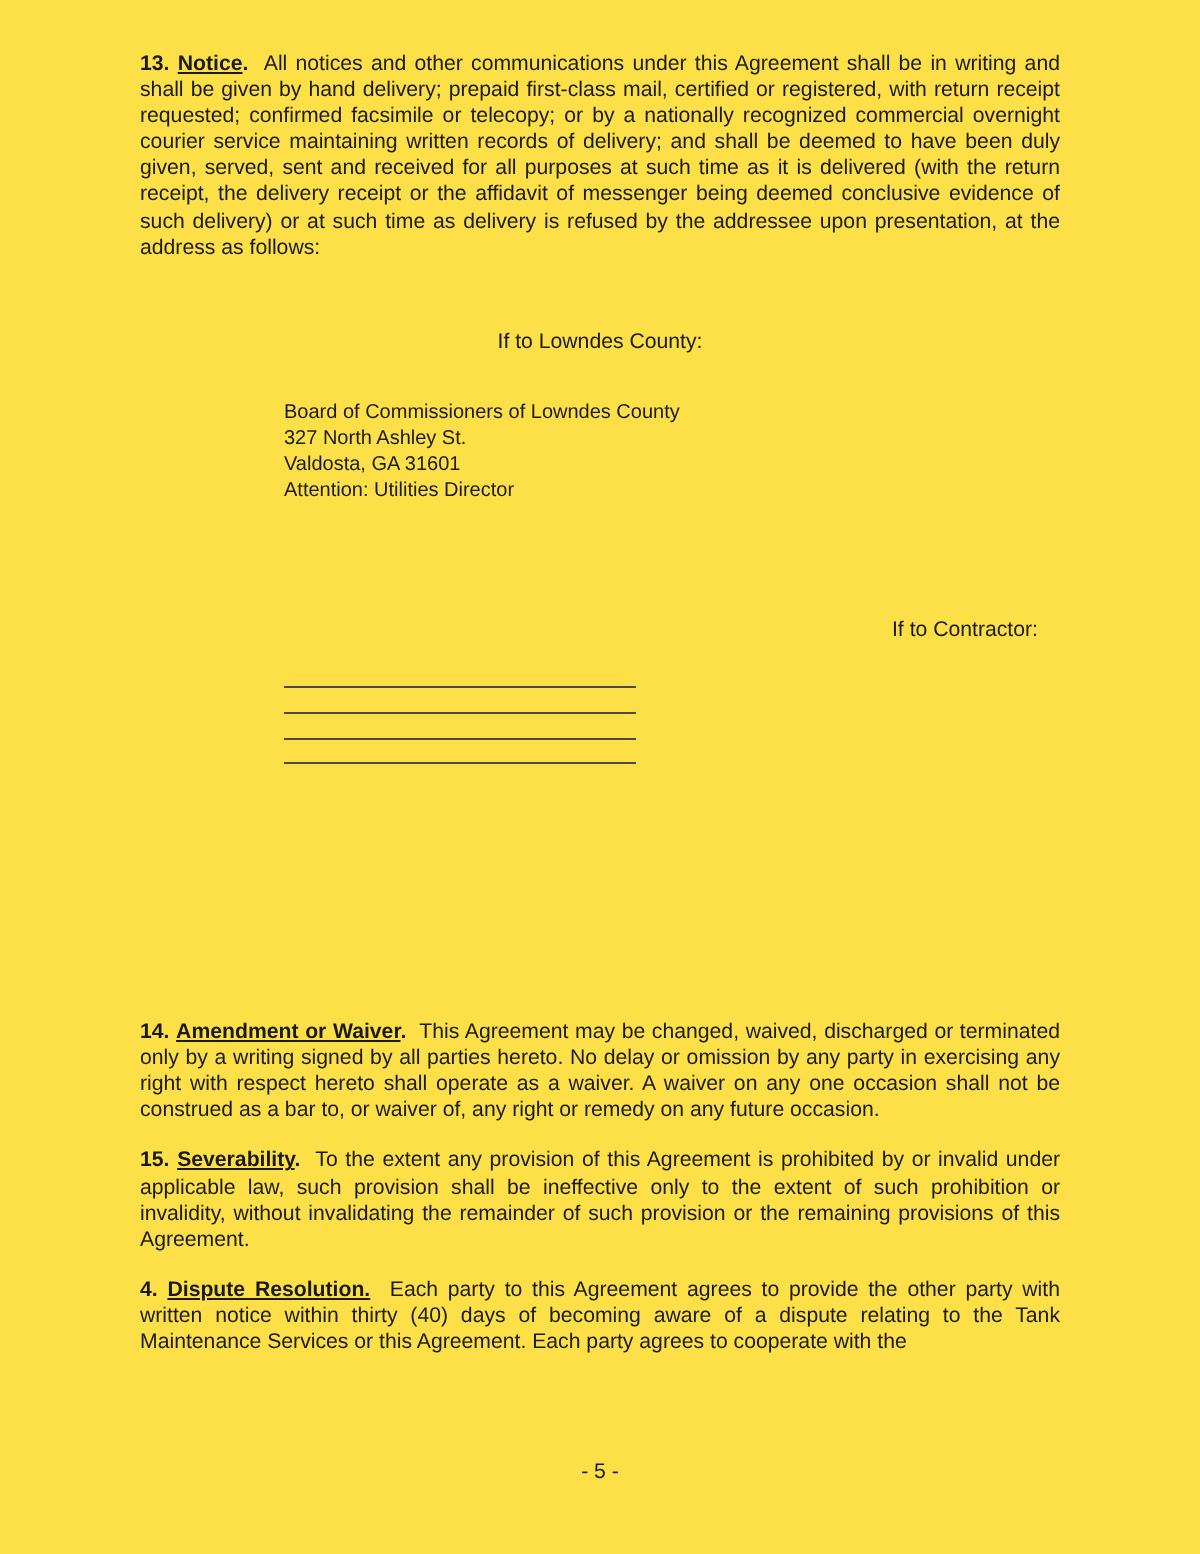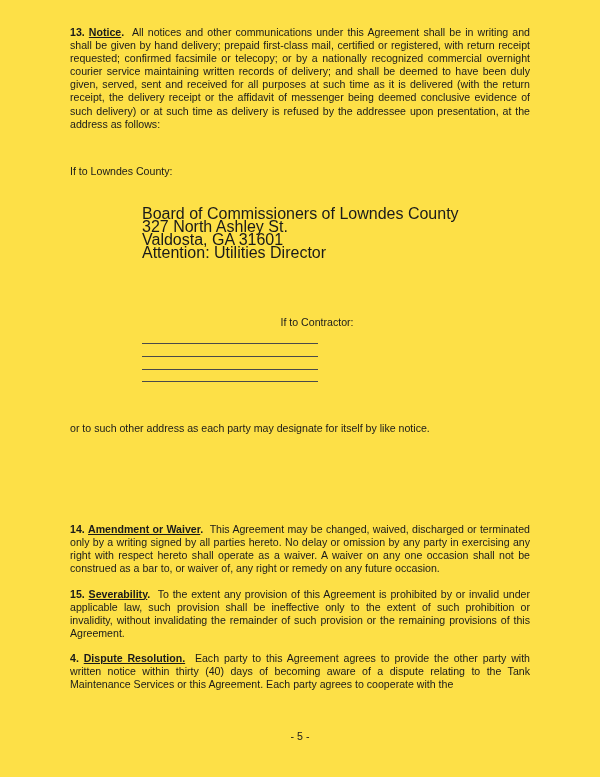--- a/index.html
+++ b/index.html
@@ -52,38 +52,38 @@
   .spacer-addr-contractor { height: 42px; }
   .spacer-lines-or { height: 28px; }
   .spacer-or-14 { height: 88px; }
   .spacer-14-15 { height: 12px; }
   .spacer-15-16 { height: 12px; }
 
   .addr-label {
     margin: 0;
     font-size: 10.6px;
     line-height: 13.1px;
-    text-align: left;
+    text-align: center;
   }
 
   .addr-block {
-    margin: 11px;
+    margin: 4px;
     margin-left: 72px;
-    font-size: 16px;
+    font-size: 10px;
     line-height: 13.1px;
     text-align: left;
     white-space: pre-line;
   }
 
   .contractor-label {
-    margin: 4px;
+    margin: 11px;
     margin-left: 38px;
     font-size: 10.6px;
     line-height: 13.1px;
-    text-align: center;
+    text-align: right;
   }
 
   .blank-lines {
     margin: 0;
     margin-left: 72px;
     padding-top: 10px;
   }
   .blank-line {
     width: 176px;
     height: 0;
@@ -128,21 +128,20 @@
 
     <div class="blank-lines">
       <div class="blank-line"></div>
       <div class="blank-line"></div>
       <div class="blank-line"></div>
       <div class="blank-line"></div>
     </div>
 
     <div class="spacer-lines-or"></div>
 
-    <p class="para">or to such other address as each party may designate for itself by like notice.</p>
 
     <div class="spacer-or-14"></div>
 
     <p class="para"><span class="sec-num">14.</span> <span class="sec-title">Amendment or Waiver</span><span class="sec-num">.</span>&nbsp; <span>This Agreement may be changed, waived, discharged or terminated only by a writing signed by all parties hereto.  No delay or omission by any party in exercising any right with respect hereto shall operate as a waiver.  A waiver on any one occasion shall not be construed as a bar to, or waiver of, any right or remedy on any future occasion.</span></p>
 
     <div class="spacer-14-15"></div>
 
     <p class="para"><span class="sec-num">15.</span> <span class="sec-title">Severability</span><span class="sec-num">.</span>&nbsp; <span>To the extent any provision of this Agreement is prohibited by or invalid under applicable law, such provision shall be ineffective only to the extent of such prohibition or invalidity, without invalidating the remainder of such provision or the remaining provisions of this Agreement.</span></p>
 
     <div class="spacer-15-16"></div>

